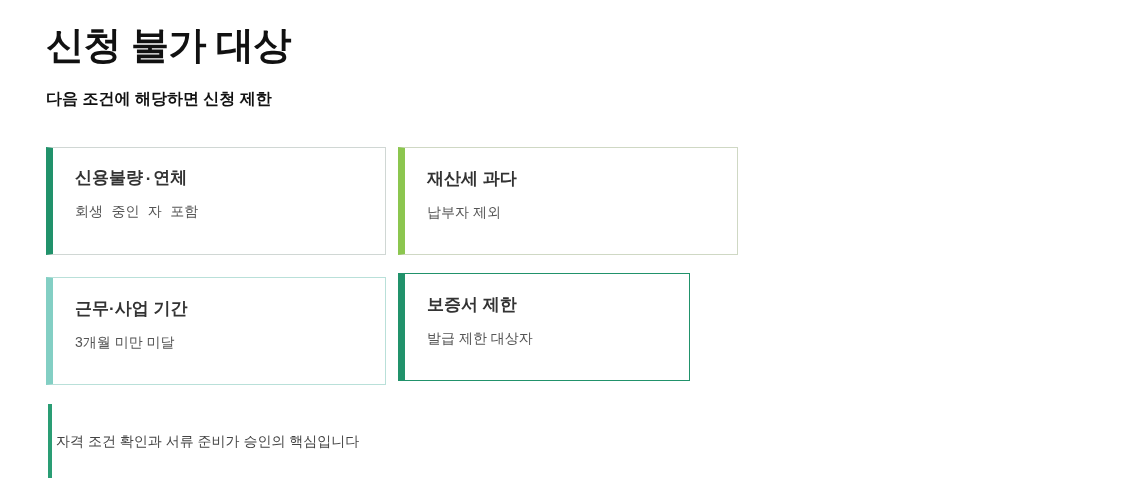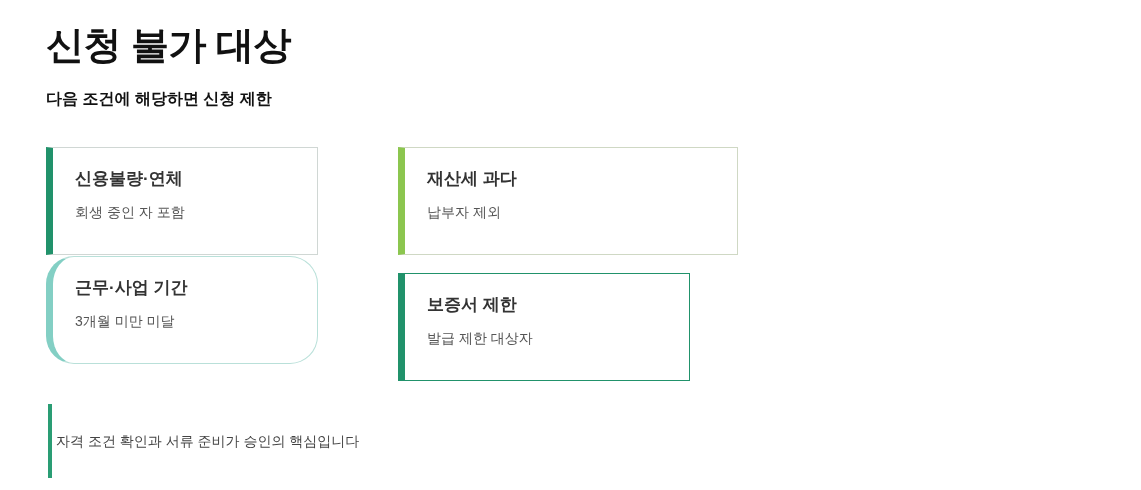--- a/index.html
+++ b/index.html
@@ -73,25 +73,25 @@
     left: 22px;
     top: 54px;
     font-size: 14px;
     font-weight: normal;
     line-height: 20px;
     color: #555555;
     white-space: nowrap;
   }
 
   
-  #card-0 { left: 46px;  top: 147px; width: 272px; height: 108px; }
+  #card-0 { left: 46px;  top: 147px; width: 340px; height: 108px; font-family: Liberation Mono, monospace; }
   #card-1 { left: 398px; top: 147px; width: 340px; height: 108px; }
   #card-2 { left: 750px; top: 147px; width: 337px; height: 108px; }
   
-  #card-3 { left: 46px;  top: 256px; width: 272px; height: 108px; border-radius: 28px; }
+  #card-3 { left: 46px;  top: 277px; width: 340px; height: 108px; }
   #card-4 { left: 398px; top: 273px; width: 292px; height: 108px; }
 
   
   .footer-note {
     position: absolute;
     left: 48px;
     top: 404px;
     height: 74px;
     box-sizing: border-box;
     border-left: 4px solid #2a9d74;

